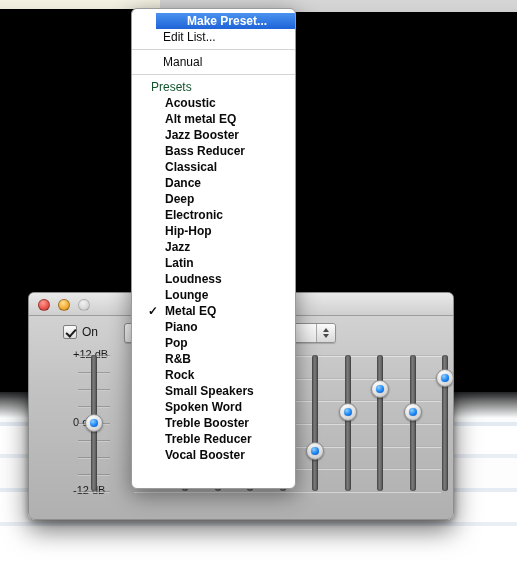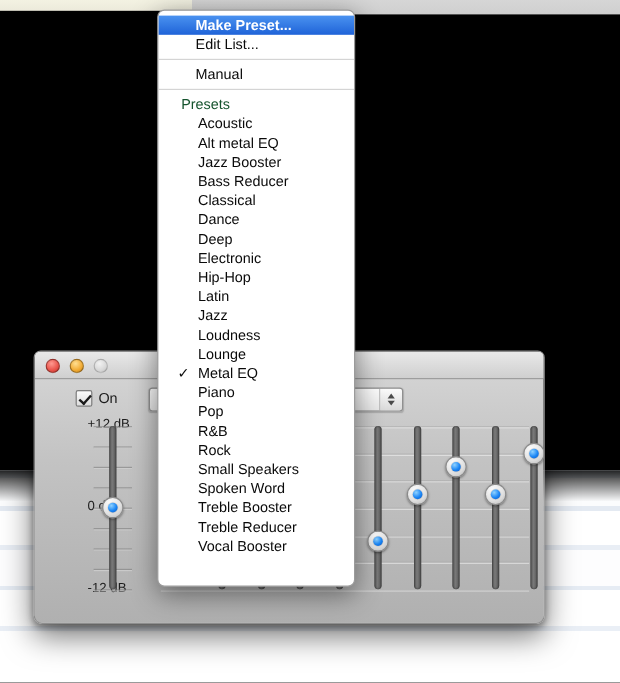--- a/index.html
+++ b/index.html
@@ -265,27 +265,29 @@
     line-height: 16px;
     font-size: 12px;
     color: #0a0a0a;
     padding-left: 31px;
     white-space: nowrap;
   }
   .menu-item.highlighted {
     background: linear-gradient(180deg, #4a92f0, #1f63d8);
     color: #ffffff;
     font-weight: bold;
+    margin-left: 24px;
   }
   .menu-item.section {
     color: #14532d;
     padding-left: 19px;
   }
   .menu-item.indent {
     padding-left: 33px;
+    font-weight: bold;
   }
   .menu-item .tick {
     position: absolute;
     left: 16px;
     top: 0;
     font-size: 12px;
     color: #0a0a0a;
   }
   .menu-sep {
     height: 1px;
@@ -399,22 +401,22 @@
     <div class="menu-item section"><span>Presets</span></div>
     <div class="menu-item indent"><span>Acoustic</span></div>
     <div class="menu-item indent"><span>Alt metal EQ</span></div>
     <div class="menu-item indent"><span>Jazz Booster</span></div>
     <div class="menu-item indent"><span>Bass Reducer</span></div>
     <div class="menu-item indent"><span>Classical</span></div>
     <div class="menu-item indent"><span>Dance</span></div>
     <div class="menu-item indent"><span>Deep</span></div>
     <div class="menu-item indent"><span>Electronic</span></div>
     <div class="menu-item indent"><span>Hip-Hop</span></div>
+    <div class="menu-item indent"><span>Jazz</span></div>
     <div class="menu-item indent"><span>Latin</span></div>
-    <div class="menu-item indent"><span>Jazz</span></div>
     <div class="menu-item indent"><span>Loudness</span></div>
     <div class="menu-item indent"><span>Lounge</span></div>
     <div class="menu-item indent"><span class="tick">✓</span><span>Metal EQ</span></div>
     <div class="menu-item indent"><span>Piano</span></div>
     <div class="menu-item indent"><span>Pop</span></div>
     <div class="menu-item indent"><span>R&amp;B</span></div>
     <div class="menu-item indent"><span>Rock</span></div>
     <div class="menu-item indent"><span>Small Speakers</span></div>
     <div class="menu-item indent"><span>Spoken Word</span></div>
     <div class="menu-item indent"><span>Treble Booster</span></div>

